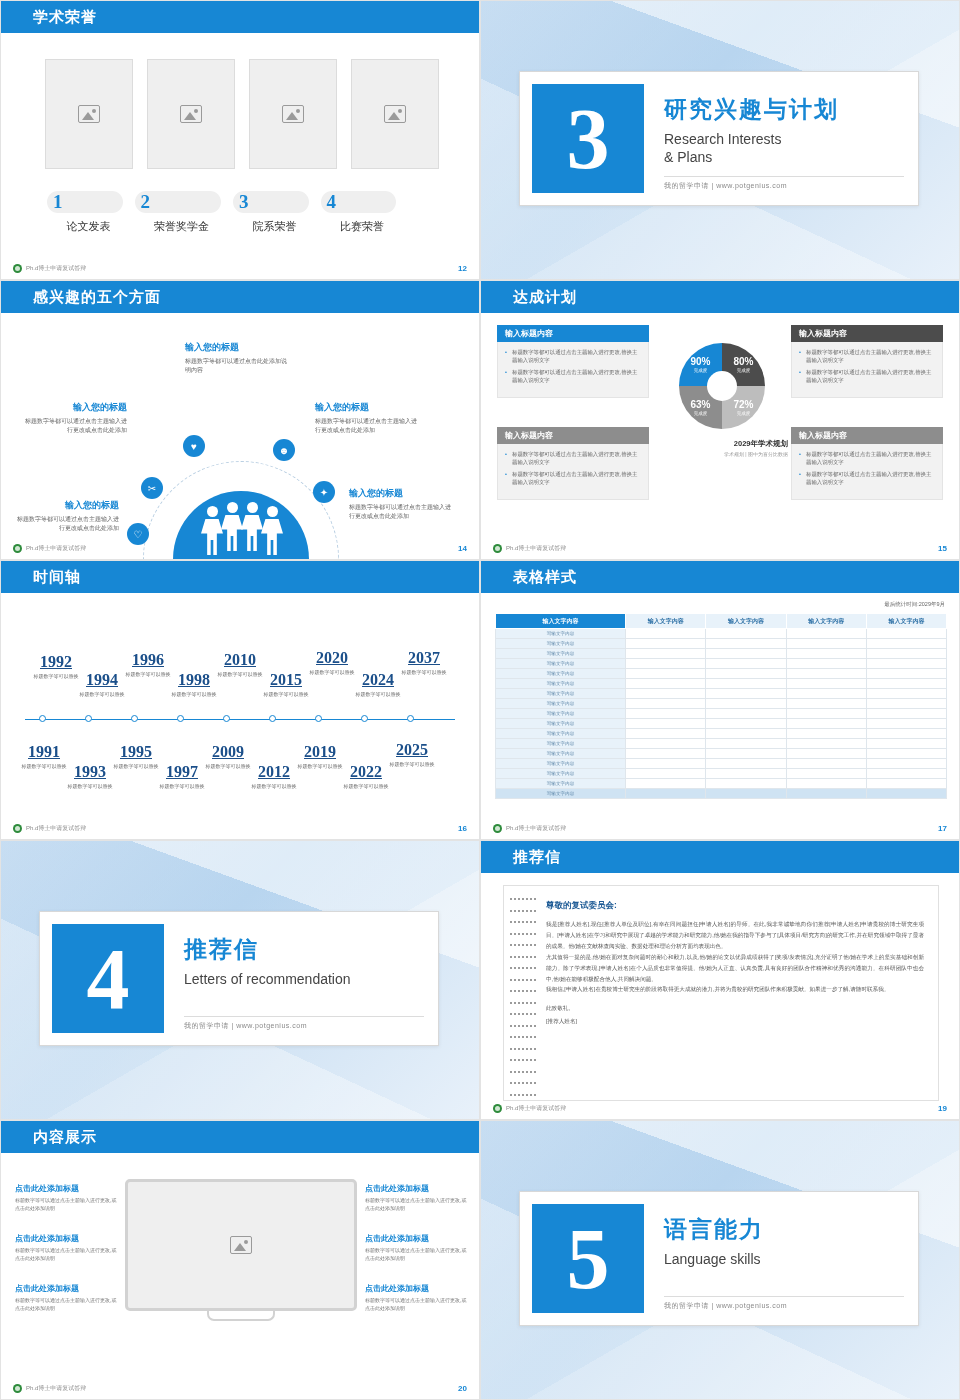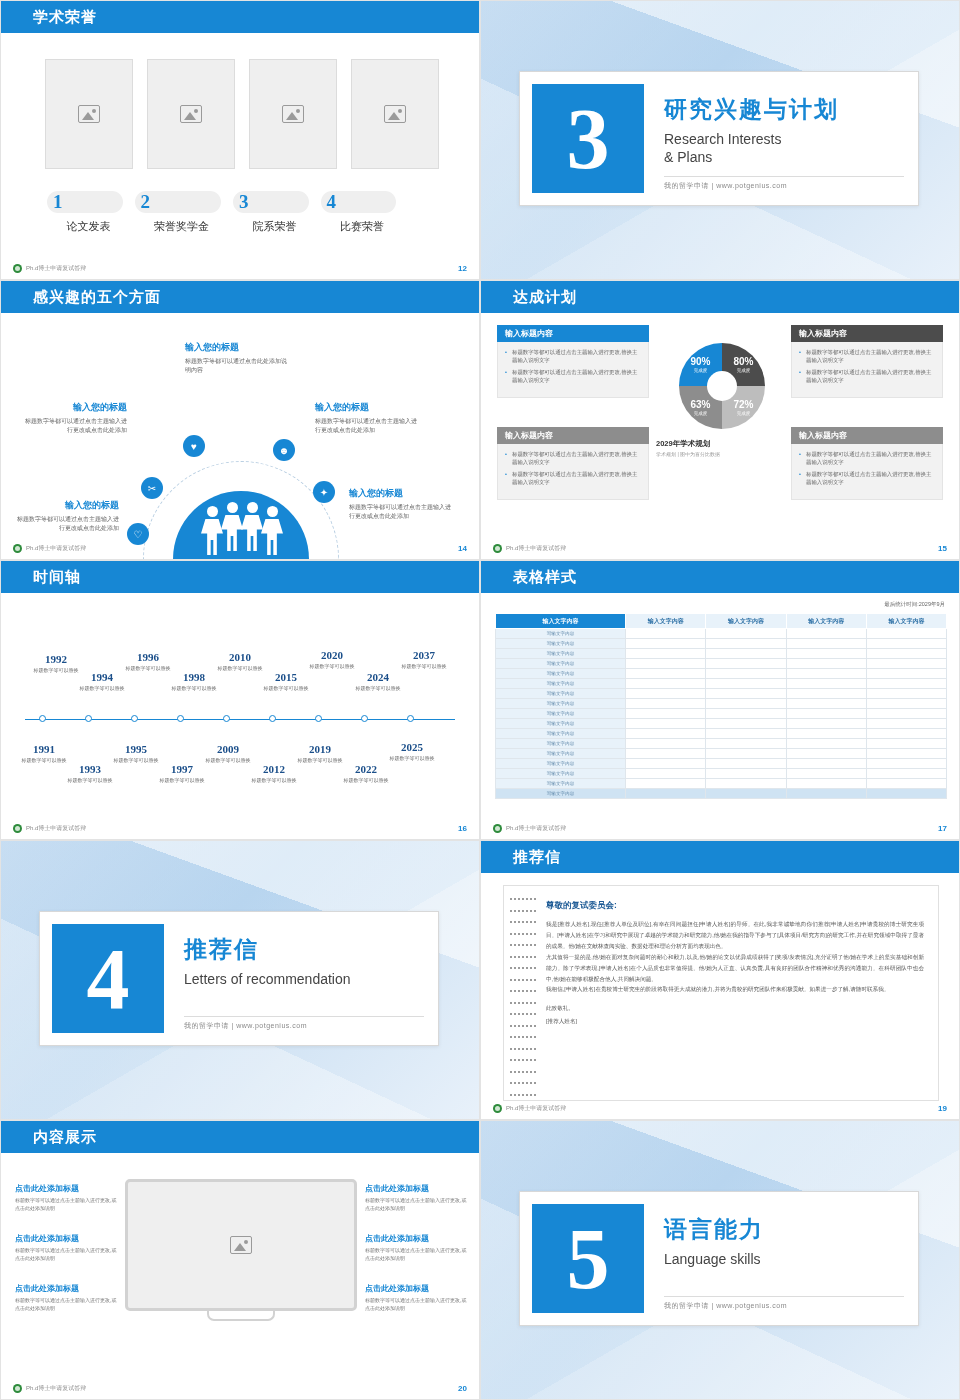--- a/index.html
+++ b/index.html
@@ -156,34 +156,34 @@
   .donut .q small { font-size: 4.5px; font-weight: normal; margin-top: 1px; }
   .q1 { left: 0; top: 0; background: #1787d4; border-radius: 43px 0 0 0; }
   .q2 { right: 0; top: 0; background: #4c4c4c; border-radius: 0 43px 0 0; }
   .q3 { left: 0; bottom: 0; background: #8d8d8d; border-radius: 0 0 0 43px; text-align: center; }
   .q4 { right: 0; bottom: 0; background: #bdbdbd; border-radius: 0 0 43px 0; }
   .donut::after {
     content: ""; position: absolute; left: 28px; top: 28px;
     width: 30px; height: 30px; background: #fff; border-radius: 50%;
   }
   .donut-cap {
-    position: absolute; left: 175px; top: 158px; width: 132px; text-align: left;
+    position: absolute; left: 175px; top: 158px; width: 132px; text-align: right;
   }
   .donut-cap .t1 { font-size: 7.5px; color: #333; font-weight: bold; }
   .donut-cap .t2 { font-size: 5px; color: #999; margin-top: 2px; }
   
   .tl-line {
     position: absolute; left: 24px; right: 24px; top: 158px; height: 1px; background: #1787d4;
   }
   .tl-dot {
     position: absolute; top: 154px; width: 7px; height: 7px; border-radius: 50%;
     background: #fff; border: 1.4px solid #1787d4;
   }
   .tl-item { position: absolute; width: 62px; text-align: center; }
-  .tl-item .yr { font-size: 11px; font-weight: bold; color: #1b4f8a; font-family: "Liberation Serif", serif; }
+  .tl-item .yr { font-size: 16px; font-weight: bold; color: #1b4f8a; font-family: "Liberation Serif", serif; text-decoration: underline; }
   .tl-item .dsc { font-size: 5px; color: #6d6d6d; line-height: 1.5; margin-top: 2px; }
   
   .tbl-note { position: absolute; right: 14px; top: 40px; font-size: 5.5px; color: #666; }
   table.t17 { position: absolute; left: 14px; top: 52px; width: 452px; border-collapse: collapse; }
   table.t17 th {
     background: #1787d4; color: #fff; font-size: 6px; font-weight: bold;
     height: 15px; border: 1px solid #fff;
   }
   table.t17 th.sub { background: #e8f2fa; color: #2a6ea4; }
   table.t17 td {

